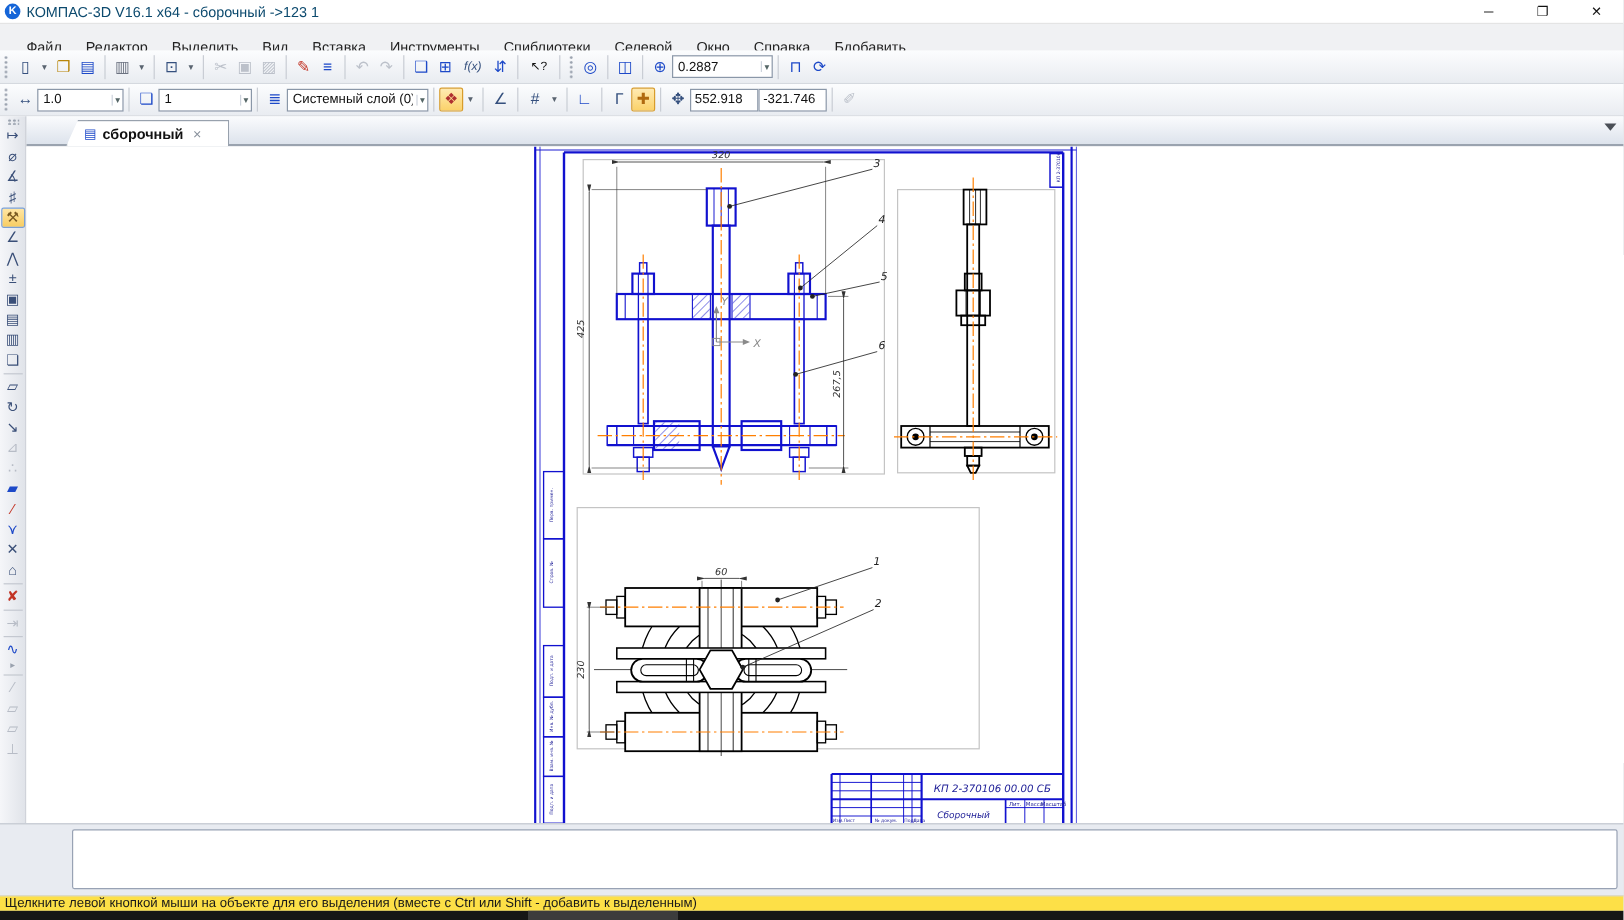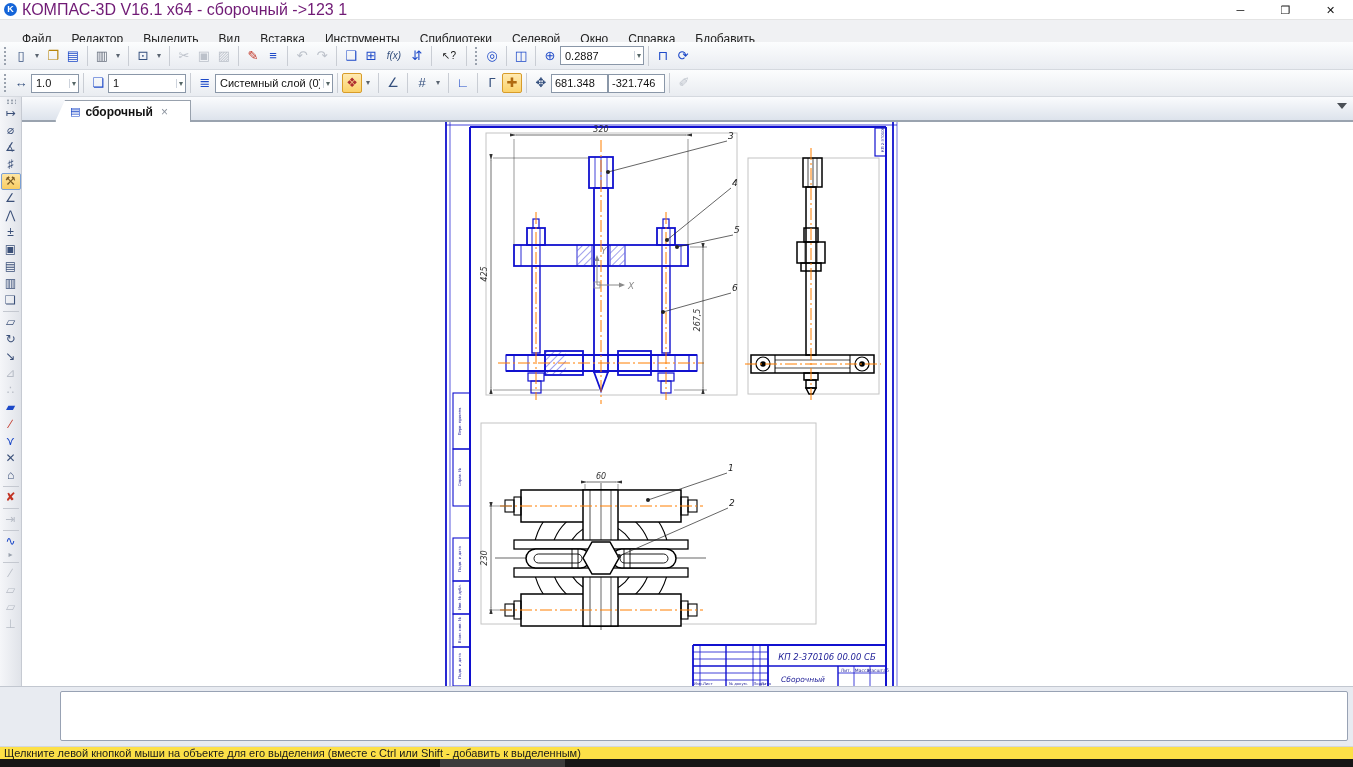--- a/index.html
+++ b/index.html
@@ -5,21 +5,21 @@
   * { margin:0; padding:0; box-sizing:border-box; }
   html,body { width:1353px; height:767px; overflow:hidden; background:#fff;
               font-family:"Liberation Sans","DejaVu Sans",sans-serif; }
   .app { position:relative; width:1353px; height:767px; outline:1px solid #8d99a8; background:#fff; }
 
   
   .titlebar { position:absolute; left:0; top:0; width:100%; height:20px; background:#fff;
               display:flex; align-items:center; border-bottom:1px solid #e4e4e4; }
   .app-logo { width:13px; height:13px; margin:0 5px 0 4px; background:#1565d8; color:#fff;
               border-radius:50%; font-size:9px; font-weight:bold; text-align:center; line-height:13px; }
-  .title-text { font-size:16px; color:#701a75; }
+  .title-text { font-size:12px; color:#0c4a6e; }
   .win-controls { margin-left:auto; display:flex; }
   .win-controls span { width:45px; text-align:center; font-size:11px; color:#111; cursor:default; line-height:20px; }
 
   
   .menubar { position:absolute; left:0; top:20px; width:100%; height:38px; background:#f0f1f3;
              display:flex; align-items:center; padding-left:12px; border-bottom:1px solid #e0e2e6; }
   .menubar .mitem { font-size:12px; color:#222; padding:2px 10px; }
   .menubar u { text-decoration:underline; }
 
   
@@ -163,21 +163,21 @@
       <span class="cmb-arr">▾</span>
     </div>
     <div class="sep"></div>
     <span class="tbtn blue">⊓</span>
     <span class="tbtn blue">⟳</span>
   </div>
 
   <div class="tb tb2">
     <div class="grip"></div>
     <span class="tbtn">↔</span>
-    <div class="combo" style="width:48px">
+    <div class="combo" style="width:72px">
       <span class="val">1.0</span>
       <span class="cmb-arr">▾</span>
     </div>
     <div class="sep"></div>
     <span class="tbtn blue">❏</span>
     <div class="combo" style="width:78px">
       <span class="val">1</span>
       <span class="cmb-arr">▾</span>
     </div>
     <div class="sep"></div>
@@ -194,21 +194,21 @@
     <div class="sep"></div>
     <span class="tbtn">#</span>
     <span class="tbtn sm">▾</span>
     <div class="sep"></div>
     <span class="tbtn blue">∟</span>
     <div class="sep"></div>
     <span class="tbtn">Γ</span>
     <span class="tbtn hl" style="color:#b06a10">✚</span>
     <div class="sep"></div>
     <span class="tbtn">✥</span>
-    <div class="numfield">681.348</div>
+    <div class="numfield">552.918</div>
     <div class="numfield">-321.746</div>
     <div class="sep"></div>
     <span class="tbtn dis">✐</span>
   </div>
 
   <div class="tabbar">
     <div class="doctab">
       <span class="dicon">▤</span>
       <span class="tlabel">сборочный</span>
       <span class="tclose">×</span>

